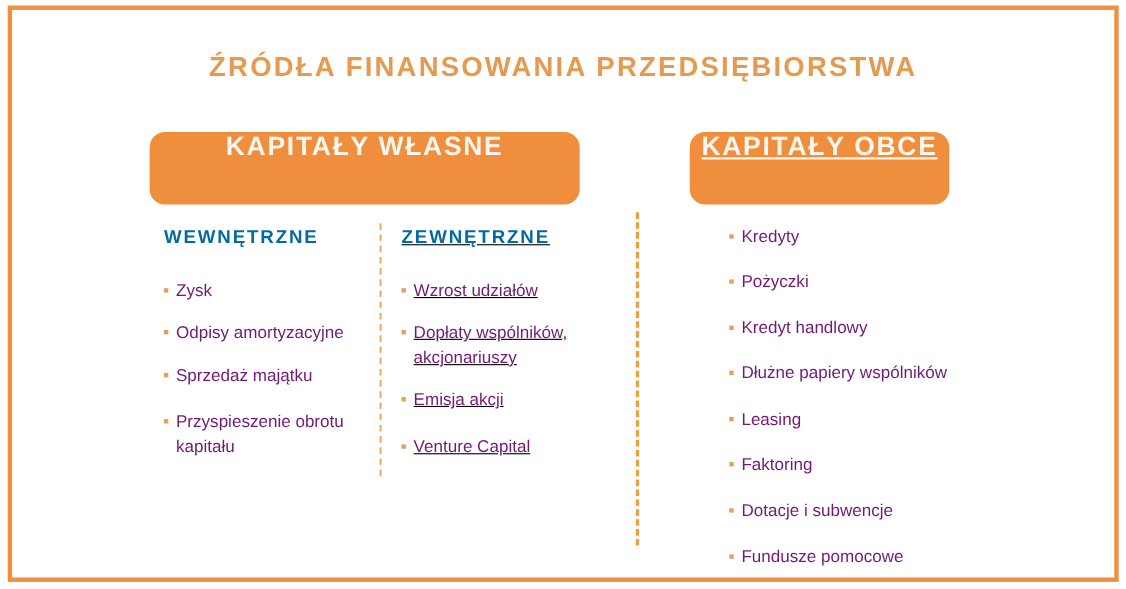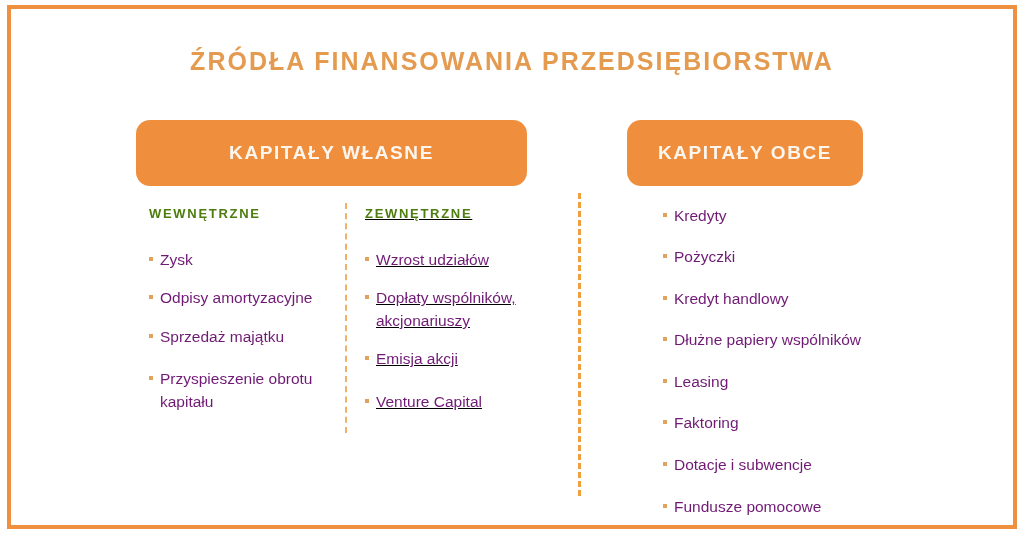--- a/index.html
+++ b/index.html
@@ -47,39 +47,39 @@
     font-family: Liberation Sans, sans-serif;
     white-space: nowrap;
   }
 
   
   .pill {
     position: absolute;
     background: #ef8f3e;
     border-radius: 14px;
     display: flex;
-    align-items: center;
     justify-content: center;
     color: #fdf6ee;
     font-weight: bold;
-    font-size: 19px;
+    font-size: 24px;
     letter-spacing: 1.6px;
     box-sizing: border-box;
   }
   .pill-own {
     left: 136px;
     top: 120px;
     width: 391px;
     height: 66px;
   }
   .pill-foreign {
     left: 627px;
     top: 120px;
     width: 236px;
     height: 66px;
+    text-decoration: underline;
   }
 
   
   .divider-inner {
     position: absolute;
     left: 345px;
     top: 203px;
     width: 0;
     height: 230px;
     border-left: 2px dashed #f0b069;
@@ -95,24 +95,24 @@
 
   
   .col {
     position: absolute;
   }
   .col-internal { left: 149px; top: 206px; width: 185px; }
   .col-external { left: 365px; top: 206px; width: 200px; text-decoration: underline; }
   .col-foreign  { left: 663px; top: 205px; width: 270px; }
 
   .subhead {
-    font-size: 13px;
+    font-size: 17px;
     font-weight: bold;
     letter-spacing: 1.7px;
-    color: #4d7c0f;
+    color: #0369a1;
     margin: 0 0 28px 0;
     font-family: "Liberation Sans", sans-serif;
     white-space: nowrap;
   }
 
   ul.items {
     list-style: none;
     margin: 0;
     padding: 0;
   }

